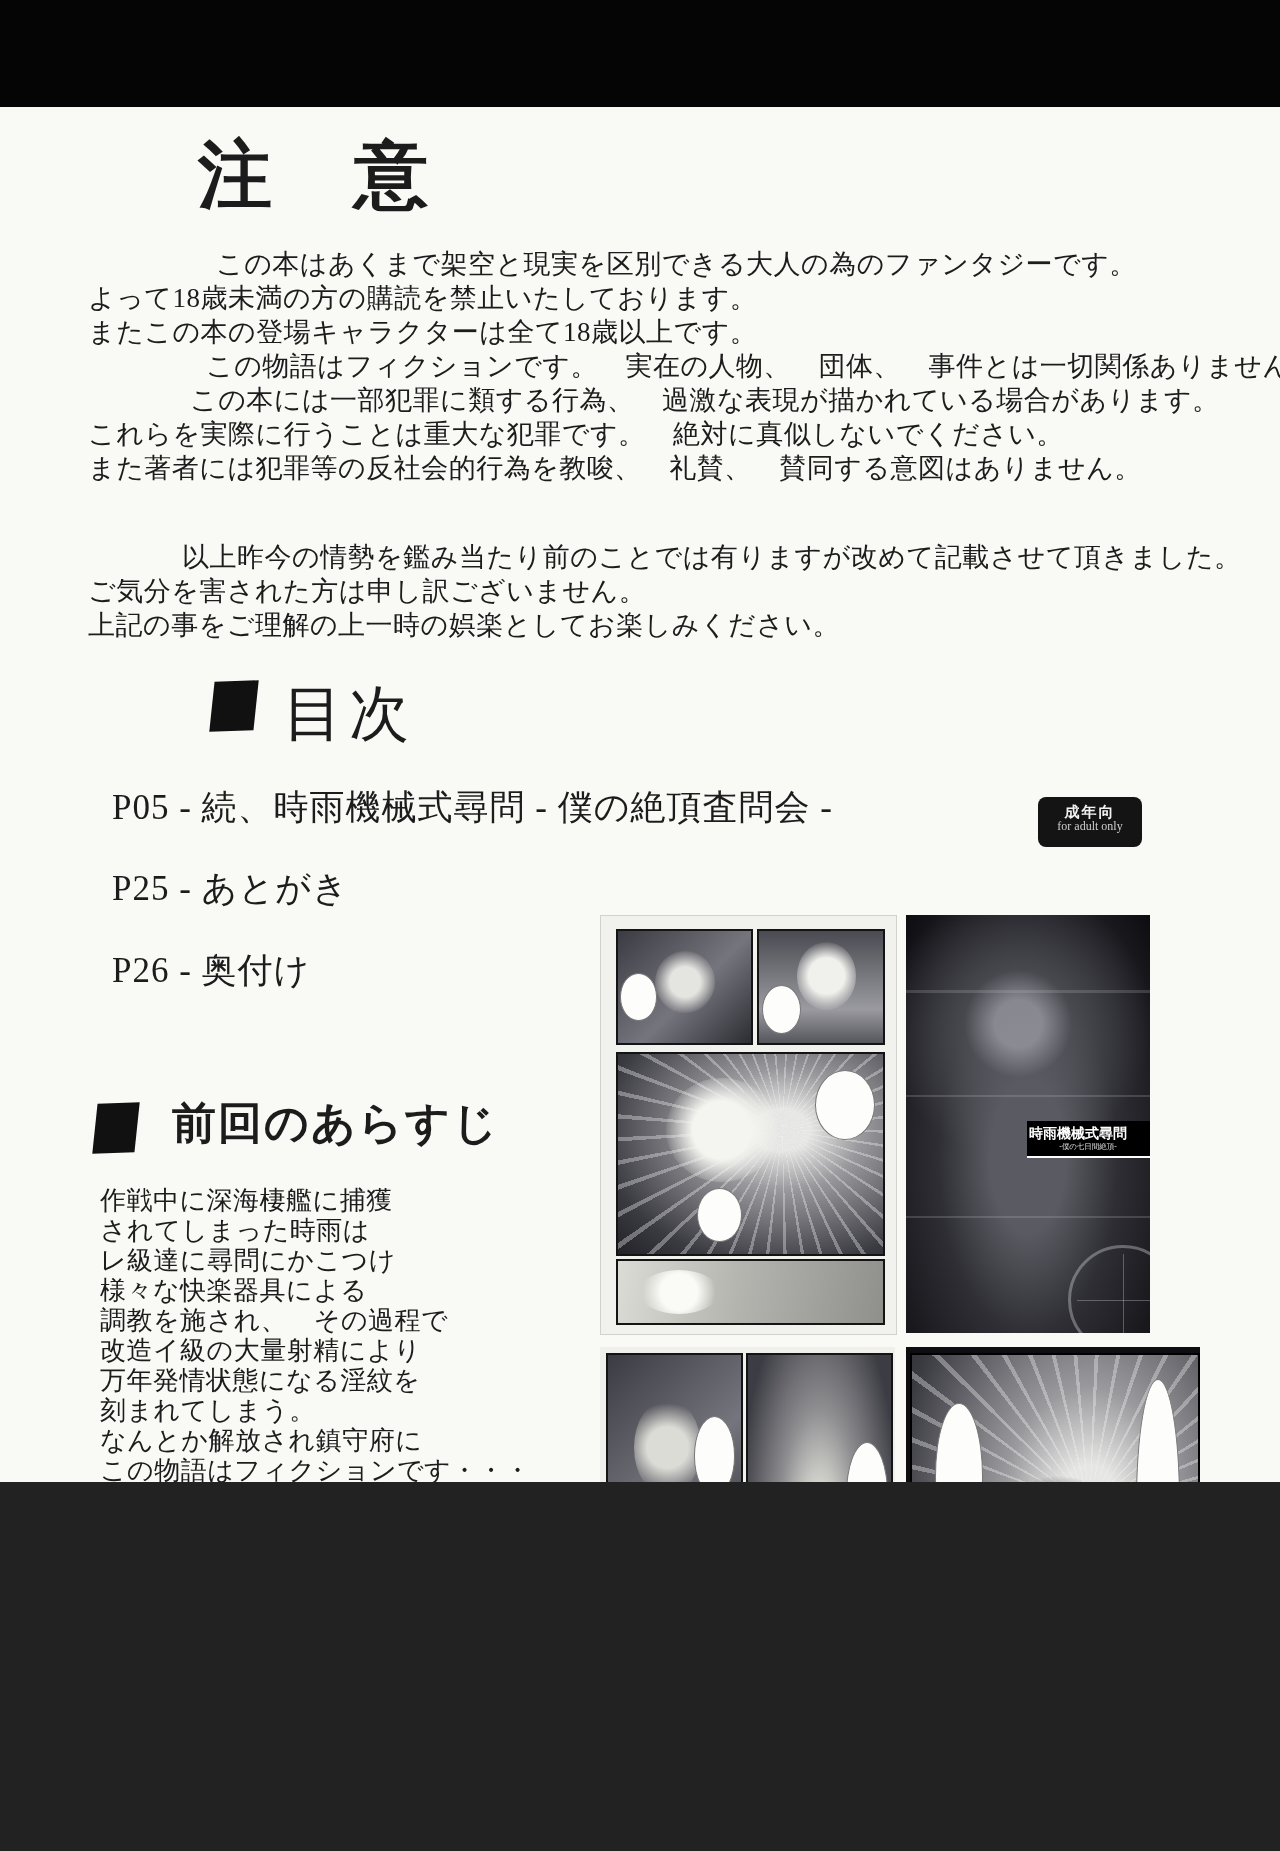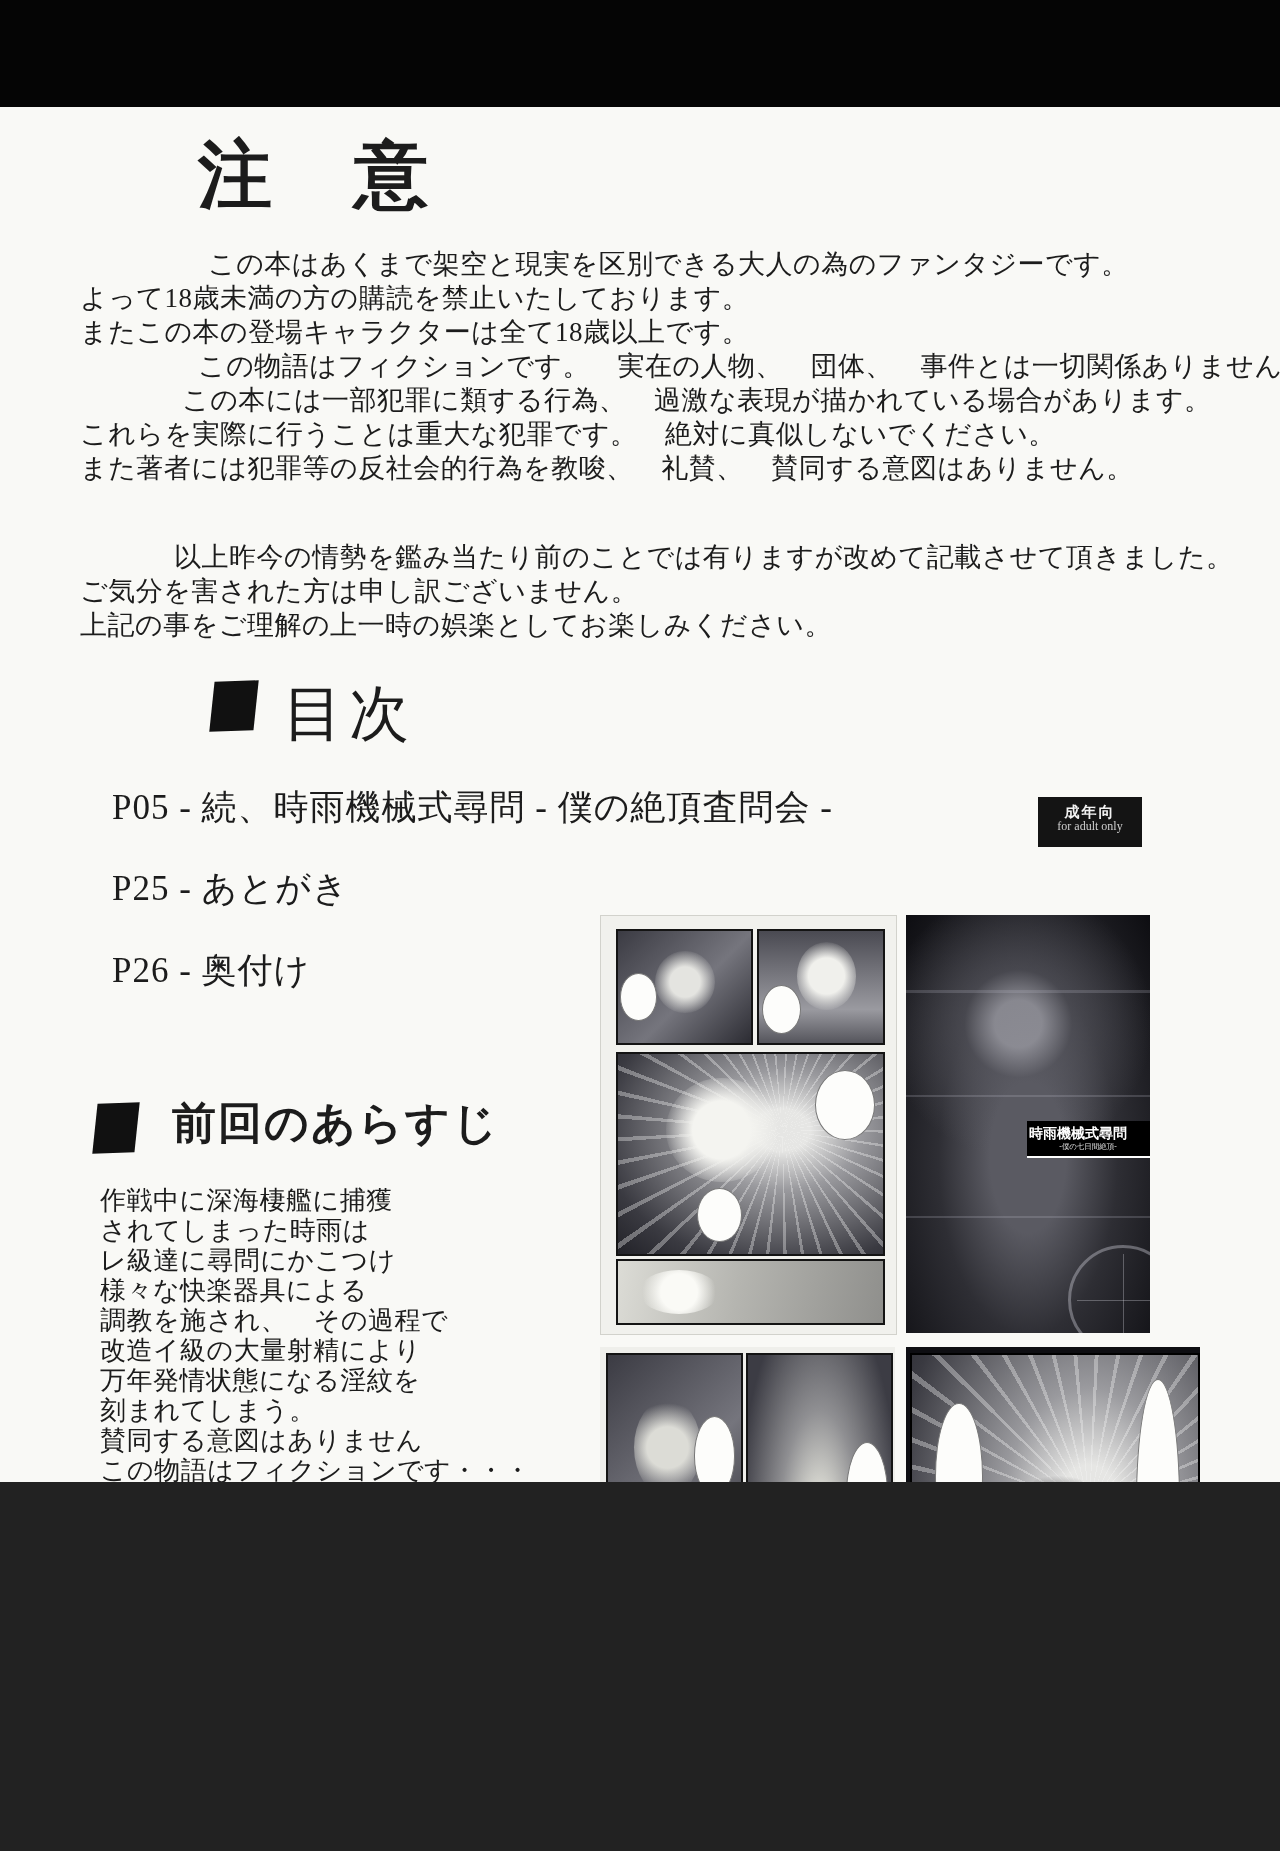--- a/index.html
+++ b/index.html
@@ -12,21 +12,21 @@
   #top-bar{top:0;height:107px;}
   #bottom-bar{top:1792px;height:59px;}
 
   .notice-title{
     position:absolute;left:198px;top:138px;
     font-size:74px;font-weight:bold;letter-spacing:4px;line-height:1;
   }
   .para{position:absolute;left:80px;width:1200px;}
   #para1{top:247px;}
   #para2{top:540px;}
-  .notice-line{font-size:27px;line-height:34px;white-space:nowrap;letter-spacing:0.5px;}
+  .notice-line{font-size:27px;line-height:34px;white-space:nowrap;letter-spacing:0.5px;margin-left:8px;}
   #para1 .notice-line:nth-child(1){padding-left:128px;}
   #para1 .notice-line:nth-child(4){padding-left:118px;}
   #para1 .notice-line:nth-child(5){padding-left:102px;}
   #para2 .notice-line:nth-child(1){padding-left:94px;}
 
   .bullet{
     position:absolute;background:#111;
     transform:skewX(-8deg) rotate(-2deg);
   }
   #toc-bullet{left:212px;top:681px;width:44px;height:50px;}
@@ -70,21 +70,21 @@
   #compass:before{content:"";position:absolute;left:50%;top:6%;width:1px;height:88%;background:rgba(205,205,215,.35);}
   #compass:after{content:"";position:absolute;top:50%;left:6%;height:1px;width:88%;background:rgba(205,205,215,.35);}
   .glitch{position:absolute;left:0;width:100%;height:3px;background:rgba(190,190,205,.22);}
 
   #cover-banner{position:absolute;right:0;top:206px;width:118px;background:#000;
     padding:5px 3px 4px 2px;border-bottom:2px solid #fff;text-align:left;}
   #cover-banner .t{color:#fff;font-size:14px;font-weight:bold;white-space:nowrap;line-height:16px;}
   #cover-banner .s{color:#e8e8e8;font-size:7.5px;white-space:nowrap;line-height:10px;text-align:center;}
 
   #adult-badge{position:absolute;left:1038px;top:797px;width:104px;height:50px;background:#141414;
-    border-radius:0;text-align:center;color:#f2f2f2;}
+    border-radius:8px;text-align:center;color:#f2f2f2;}
   #adult-badge .b1{font-size:15px;font-weight:bold;line-height:20px;padding-top:5px;letter-spacing:2px;}
   #adult-badge .b2{font-size:12px;line-height:9px;color:#cfcfcf;}
 
   #page-num{position:absolute;right:10px;bottom:8px;font-size:30px;font-style:italic;font-weight:normal;color:#fff;
     text-shadow:1.5px 1.5px 0 #000,-1.5px -1.5px 0 #000,1.5px -1.5px 0 #000,-1.5px 1.5px 0 #000;}
 </style>
 </head>
 <body>
 
 <div id="page">
@@ -119,21 +119,21 @@
   <div id="syn-heading">前回のあらすじ</div>
   <div id="syn-lines">
     <div class="syn-line">作戦中に深海棲艦に捕獲</div>
     <div class="syn-line">されてしまった時雨は</div>
     <div class="syn-line">レ級達に尋問にかこつけ</div>
     <div class="syn-line">様々な快楽器具による</div>
     <div class="syn-line">調教を施され、　その過程で</div>
     <div class="syn-line">改造イ級の大量射精により</div>
     <div class="syn-line">万年発情状態になる淫紋を</div>
     <div class="syn-line">刻まれてしまう。</div>
-    <div class="syn-line">賛同する意図はありません</div>
+    <div class="syn-line">なんとか解放され鎮守府に</div>
     <div class="syn-line">この物語はフィクションです・・・</div>
   </div>
 
   <div id="adult-badge">
     <div class="b1">成年向</div>
     <div class="b2">for adult only</div>
   </div>
 
   <div class="thumb" id="thumb1">
     <div class="panel p-dark1" style="left:5%;top:3%;width:45%;height:27%;">

